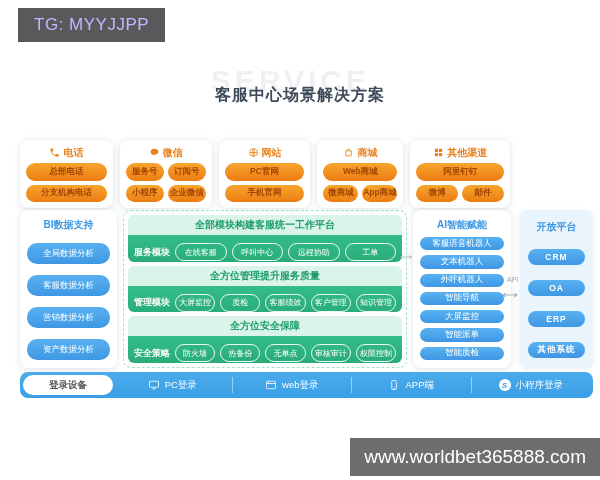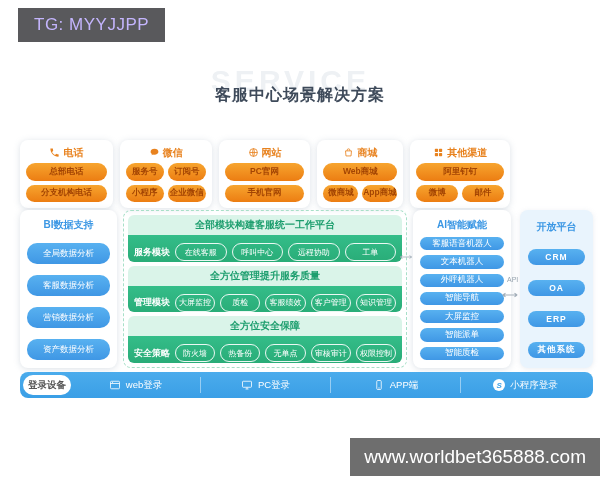--- a/index.html
+++ b/index.html
@@ -56,21 +56,21 @@
         font-size:8.5px;font-weight:600;height:16px;display:flex;align-items:center;
         justify-content:center;letter-spacing:1px;}
   
   .arrow{position:absolute;}
   .api-label{position:absolute;left:507px;top:276px;font-size:7px;color:#98a4ae;}
   
   .login-bar{position:absolute;left:20px;top:372px;width:573px;height:26px;
         background:linear-gradient(180deg,#4bacec,#3a9fe6);border-radius:8px;display:flex;
         align-items:center;padding:0 3px;box-sizing:border-box;color:#fff;}
   .login-pill{background:#fff;color:#555;border-radius:10px;font-size:9.5px;font-weight:600;
-        height:20px;line-height:20px;padding:0 5px;white-space:nowrap;}
+        height:20px;line-height:20px;padding:0 26px;white-space:nowrap;}
   .login-sec{flex:1;display:flex;align-items:center;justify-content:center;gap:5px;
         font-size:9.5px;height:16px;}
   .login-sec + .login-sec{border-left:1px solid rgba(255,255,255,.45);}
   .login-sec svg{width:12px;height:12px;display:block;}
   .mp-circle{width:12px;height:12px;border-radius:50%;background:#fff;color:#3a9fe6;
         font-size:8px;font-weight:700;font-style:italic;display:flex;align-items:center;
         justify-content:center;}
 </style>
 </head>
 <body>
@@ -251,34 +251,34 @@
     <div class="op-pill">OA</div>
     <div class="op-pill">ERP</div>
     <div class="op-pill">其他系统</div>
   </div>
 
   <div class="login-bar">
     <div class="login-pill">登录设备</div>
     <div class="login-sec">
       <span>
           <svg viewBox="0 0 24 24" fill="none" stroke="#fff" stroke-width="1.6">
+            <rect x="3" y="4.5" width="18" height="12" rx="1.5"></rect>
+            <path d="M9 20h6M12 16.5V20"></path>
+          </svg>
+        </span>
+      <span>PC登录</span>
+    </div>
+    <div class="login-sec">
+      <span>
+          <svg viewBox="0 0 24 24" fill="none" stroke="#fff" stroke-width="1.6">
             <rect x="3" y="4.5" width="18" height="15" rx="2"></rect>
             <path d="M3 9h18M6 6.8h2"></path>
           </svg>
         </span>
       <span>web登录</span>
-    </div>
-    <div class="login-sec">
-      <span>
-          <svg viewBox="0 0 24 24" fill="none" stroke="#fff" stroke-width="1.6">
-            <rect x="3" y="4.5" width="18" height="12" rx="1.5"></rect>
-            <path d="M9 20h6M12 16.5V20"></path>
-          </svg>
-        </span>
-      <span>PC登录</span>
     </div>
     <div class="login-sec">
       <span>
           <svg viewBox="0 0 24 24" fill="none" stroke="#fff" stroke-width="1.6">
             <rect x="7.5" y="3" width="9" height="18" rx="2"></rect>
             <path d="M10.5 18h3"></path>
           </svg>
         </span>
       <span>APP端</span>
     </div>

